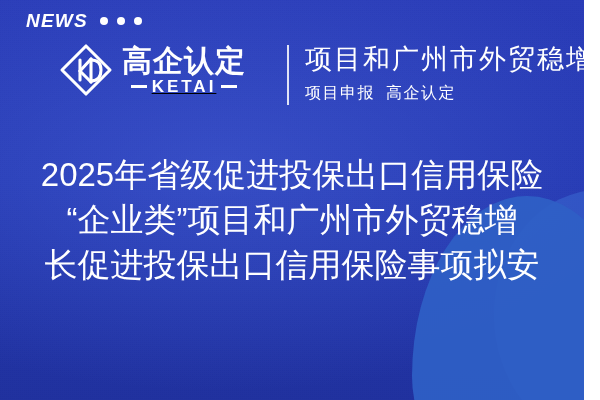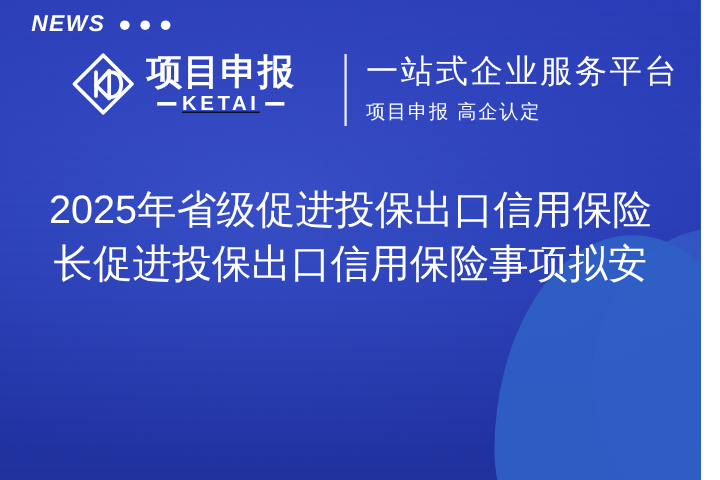--- a/index.html
+++ b/index.html
@@ -112,20 +112,21 @@
     line-height:1.18;
     white-space:nowrap;
   }
   .tagline-sub {
     color:#ffffff;
     font-size:16px;
     font-weight:400;
     letter-spacing:1.5px;
     margin-top:7px;
     white-space:nowrap;
+    font-family:Liberation Mono, monospace;
   }
 
   
   .headline {
     position:absolute;
     left:0; right:0; top:152px;
     text-align:center;
     z-index:5;
     padding:0 16px;
   }
@@ -166,34 +167,35 @@
           <path d="M22 29 L33 17"></path>
           <path d="M22 29 L33 40"></path>
           <path d="M33 17 L33 40"></path>
         </g>
         <g fill="none" stroke="#ffffff" stroke-width="3.1" stroke-linejoin="round">
           <path d="M33 18 C41 18 43 23 43 28 C43 33 41 39 33 39"></path>
         </g>
       </svg>
     </span>
     <span class="brand">
-      <span class="brand-cn">项目申报</span>
+      <span class="brand-cn">高企认定</span>
       <span class="brand-en-row">
         <i class="brand-rule"></i>
         <span class="brand-en">KETAI</span>
         <i class="brand-rule"></i>
       </span>
     </span>
   </div>
 
   <div class="divider"></div>
 
   <div class="tagline">
-    <div class="tagline-main">一站式企业服务平台</div>
+    <div class="tagline-main">项目和广州市外贸稳增</div>
     <div class="tagline-sub">项目申报 高企认定</div>
   </div>
 
   <div class="headline">
     <div class="headline-line">2025年省级促进投保出口信用保险</div>
+    <div class="headline-line">“企业类”项目和广州市外贸稳增</div>
     <div class="headline-line">长促进投保出口信用保险事项拟安</div>
   </div>
 
 </div>
 
 </body></html>

